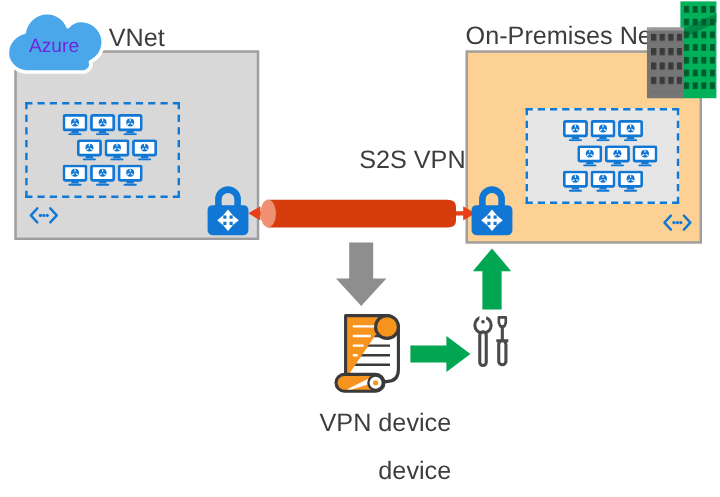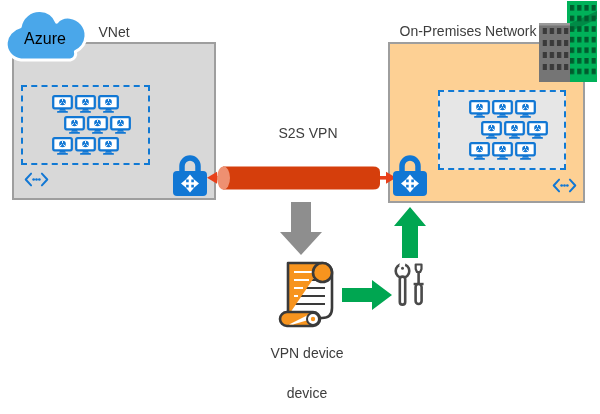--- a/index.html
+++ b/index.html
@@ -1,34 +1,34 @@
 <!DOCTYPE html>
 <html><head>
 <meta charset="utf-8">
 <style>
   html,body{margin:0;padding:0;background:#fff;}
   #stage{position:relative;width:600px;height:414px;background:#ffffff;overflow:hidden;
          font-family:"Liberation Sans",sans-serif;color:#3d3d3d;}
   .abs{position:absolute;}
-  .lbl{font-size:14px;text-align:center;line-height:20px;white-space:nowrap;}
+  .lbl{font-size:21px;text-align:center;line-height:20px;white-space:nowrap;}
   .netbox{position:absolute;border:2px solid #9e9e9e;box-sizing:border-box;}
   #vnet-box{left:12px;top:42px;width:204px;height:158px;background:#d8d8d8;}
   #onprem-box{left:388px;top:42px;width:197px;height:161px;background:#fdd094;}
   .subnet{position:absolute;border:2px dashed #1079d4;box-sizing:border-box;
           display:flex;flex-direction:column;justify-content:center;align-items:center;gap:3px;}
   #vnet-subnet{left:21px;top:85px;width:129px;height:80px;}
   #onprem-subnet{left:438px;top:90px;width:128px;height:80px;background:#e6e6e6;}
   .mrow{display:flex;gap:2px;}
   .mrow.offset{transform:translateX(12px);}
   .mon{width:21px;height:18px;}
   #vnet-label{left:12px;top:22px;width:204px;}
   #onprem-label{left:388px;top:21px;width:160px;}
-  #azure-label{left:14px;top:30px;width:62px;color:#000000;font-size:16px;text-align:center;}
-  #s2s-label{left:228px;top:120px;width:160px;line-height:27px;}
-  #scripts-label{left:227px;top:343px;width:160px;line-height:20px;}
+  #azure-label{left:14px;top:30px;width:62px;color:#6d28d9;font-size:16px;text-align:center;}
+  #s2s-label{left:228px;top:120px;width:160px;line-height:27px;text-align:right;}
+  #scripts-label{left:216px;top:343px;width:160px;line-height:20px;text-align:right;}
   .layer1{z-index:1;}.layer2{z-index:2;}.layer3{z-index:3;}.layer4{z-index:4;}
 </style>
 </head>
 <body>
 
 <div id="stage">
 
   <svg width="0" height="0" style="position:absolute" aria-hidden="true">
     <defs>
       <symbol id="sym-monitor" viewBox="0 0 22 19">

